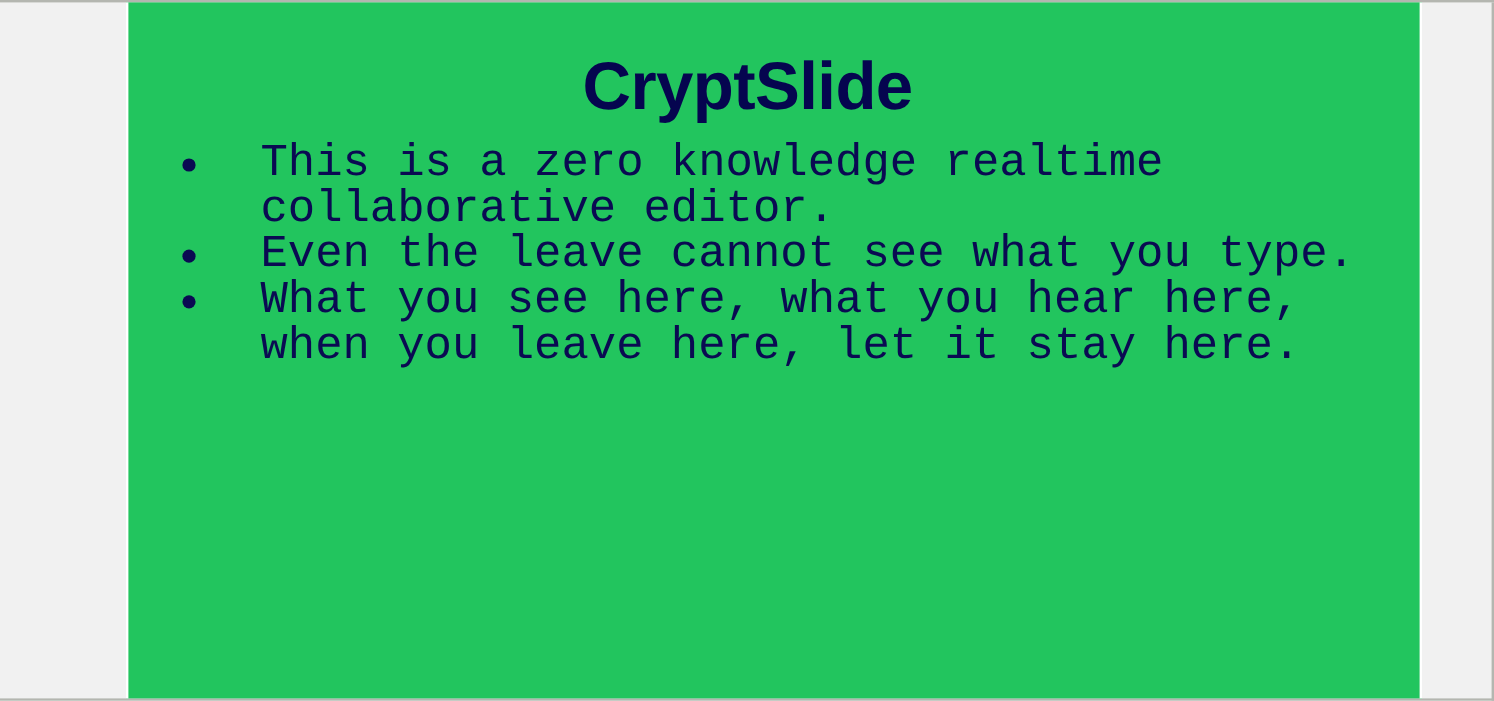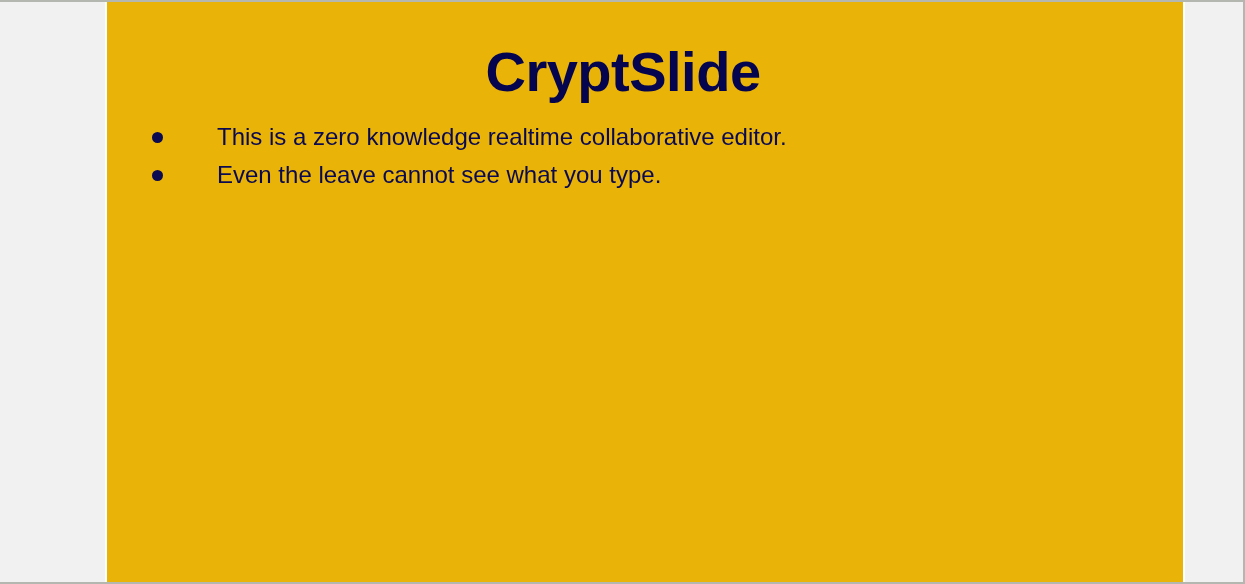--- a/index.html
+++ b/index.html
@@ -36,21 +36,21 @@
     background: #b4b6b0;
   }
 
   
   .slide {
     position: absolute;
     top: 0;
     left: 105px;
     width: 1080px;
     height: 580px;
-    background: #eab308;
+    background: #22c55e;
     box-sizing: border-box;
     border-left: 2px solid #ffffff;
     border-right: 2px solid #ffffff;
   }
 
   .slide-title {
     margin: 0;
     padding: 0;
     position: absolute;
     top: 42px;
@@ -72,22 +72,22 @@
     width: 990px;
     margin: 0;
     padding: 0;
     list-style: none;
   }
 
   .bullet-item {
     position: relative;
     padding-left: 70px;
     margin: 0 0 0 0;
-    font-family: Liberation Sans, sans-serif;
-    font-size: 24px;
+    font-family: Liberation Mono, monospace;
+    font-size: 38px;
     line-height: 38px;
     color: #0a0a52;
   }
 
   .bullet-dot {
     position: absolute;
     left: 5px;
     top: 14px;
     width: 11px;
     height: 11px;
@@ -116,17 +116,21 @@
         <span class="bullet-dot"></span>
         <span class="bullet-text">This is a zero knowledge realtime collaborative editor.</span>
       </li>
 
 
       <li class="bullet-item">
         <span class="bullet-dot"></span>
         <span class="bullet-text">Even the leave cannot see what you type.</span>
       </li>
 
+      <li class="bullet-item">
+        <span class="bullet-dot"></span>
+        <span class="bullet-text">What you see here, what you hear here, when you leave here, let it stay here.</span>
+      </li>
 
     </ul>
 
   </div>
 </div>
 
 </body></html>

